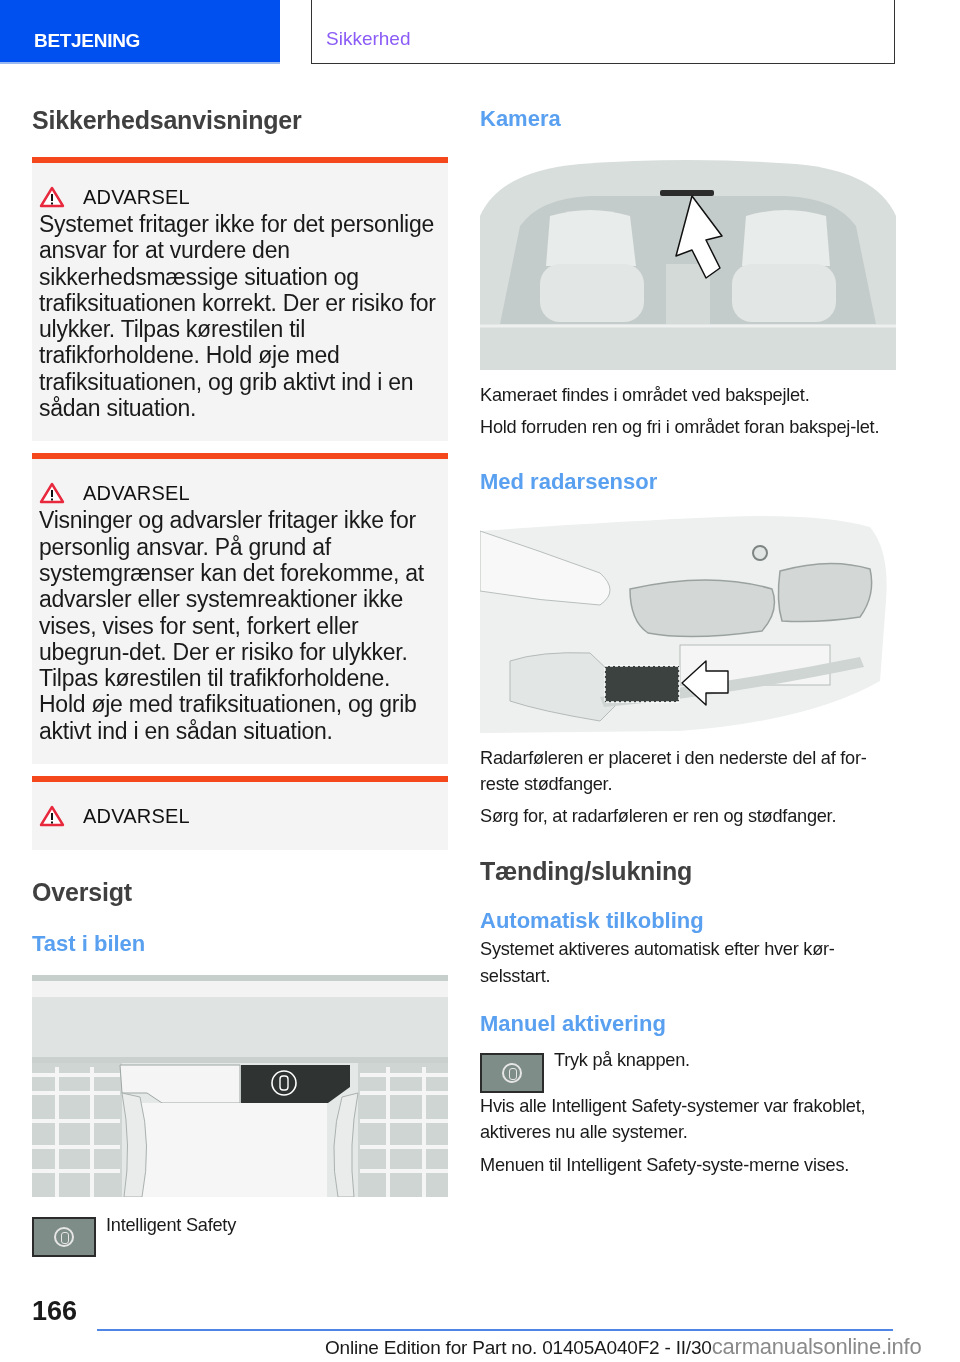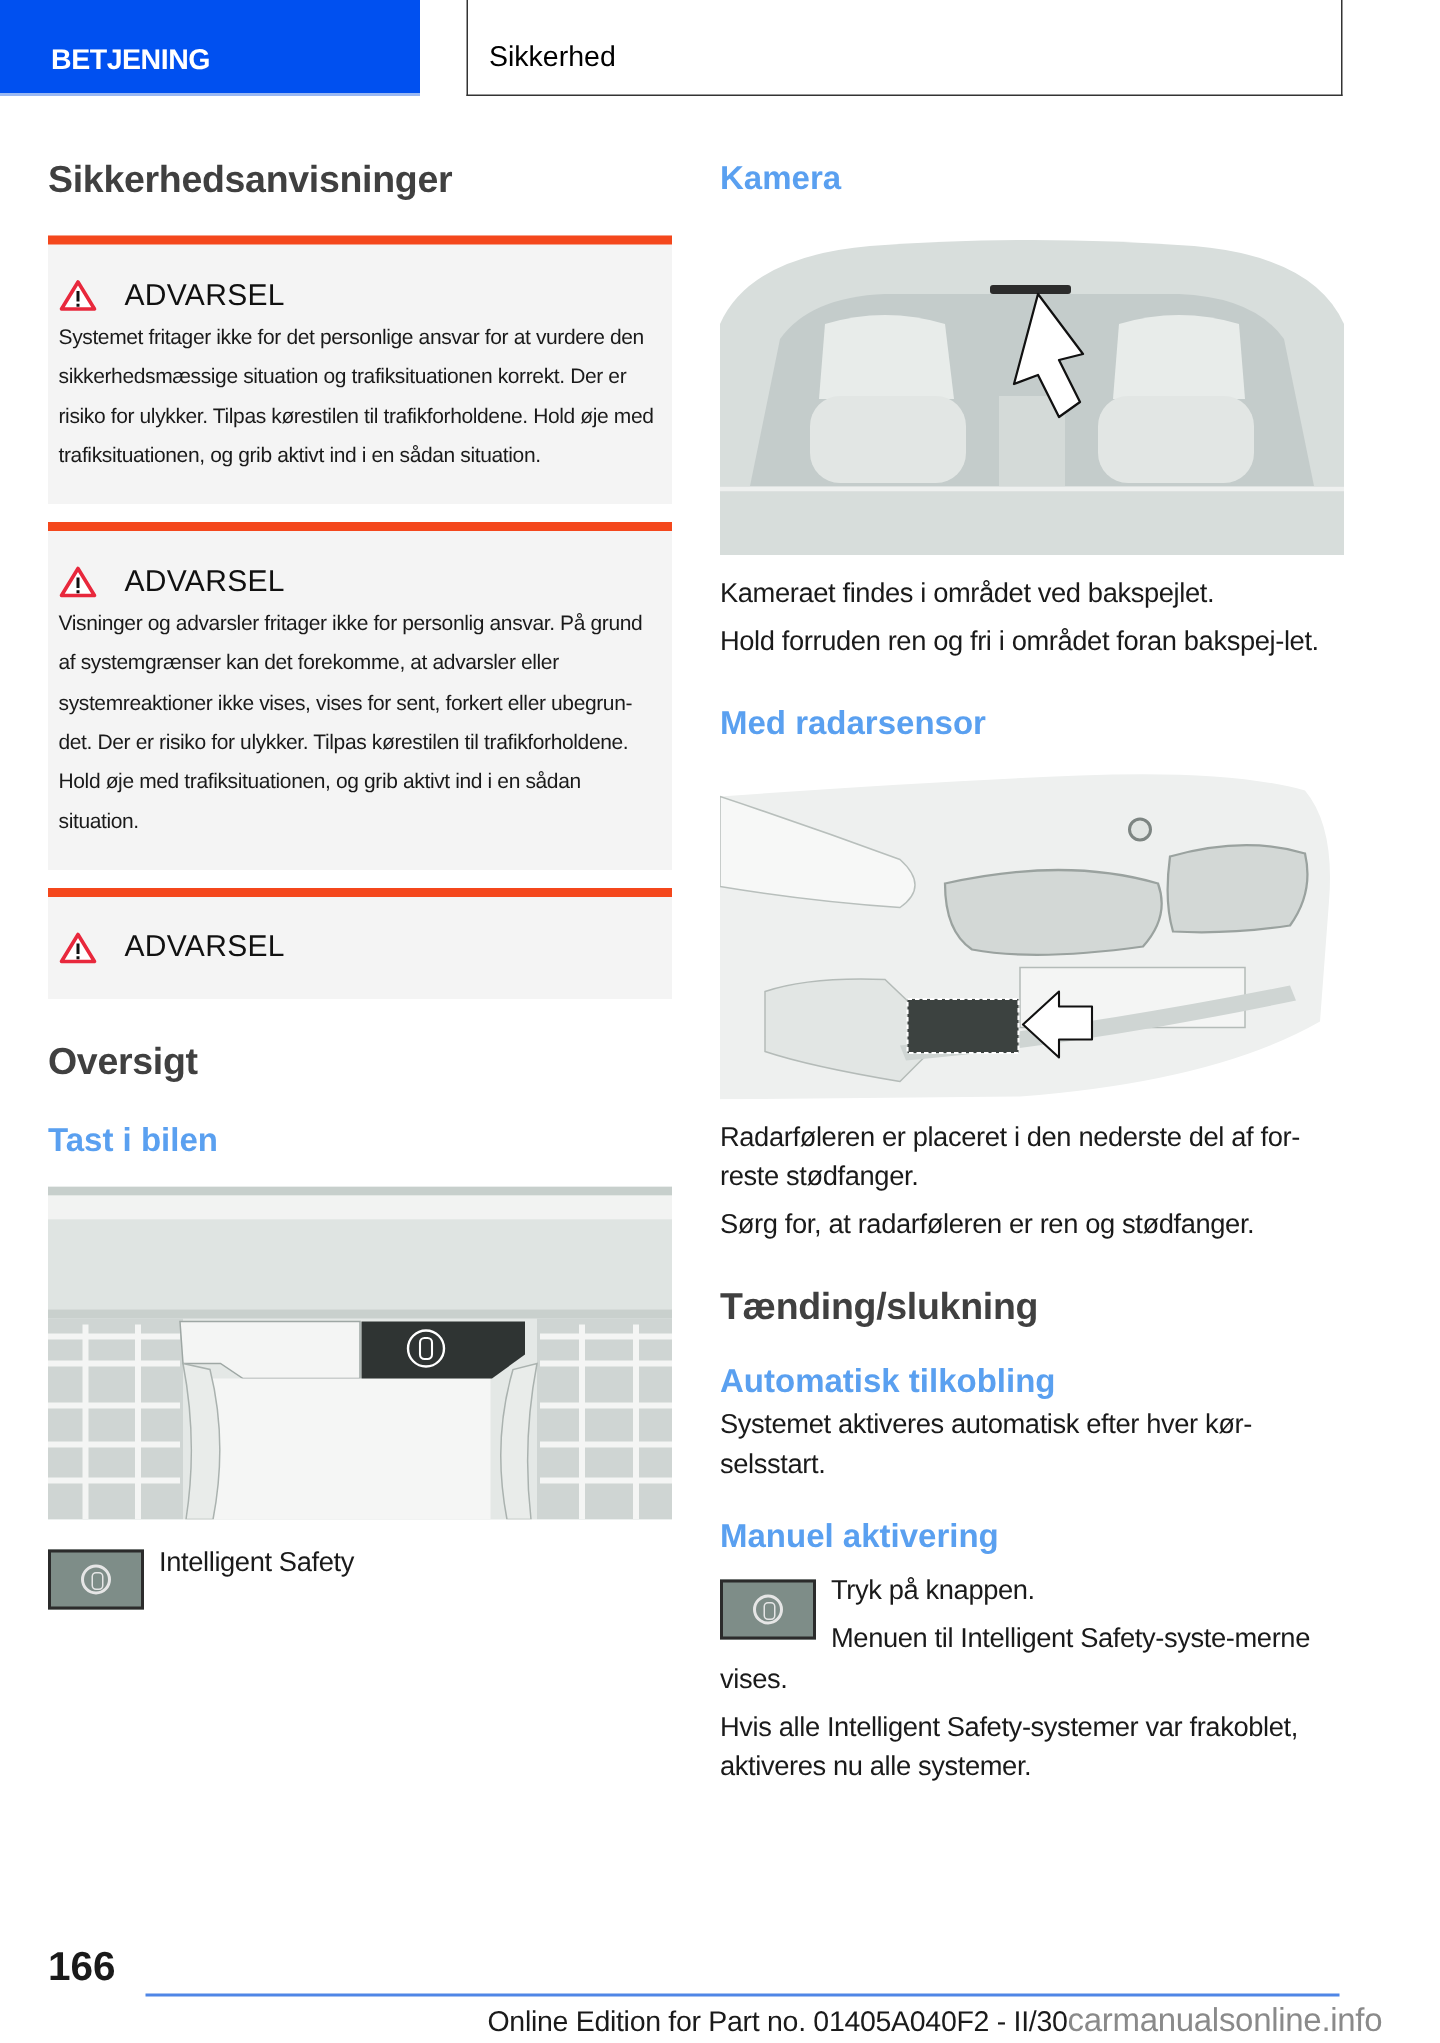--- a/index.html
+++ b/index.html
@@ -3,34 +3,34 @@
 <meta charset="utf-8">
 <style>
   * { box-sizing: border-box; margin: 0; padding: 0; }
   html, body { width: 960px; height: 1362px; background: #ffffff; overflow: hidden; }
   body { position: relative; font-family: "Liberation Sans", sans-serif; color: #1a1a1a; }
 
   
   .hdr-section { position: absolute; left: 0; top: 0; width: 280px; height: 64px; background: #0050f0; border-bottom: 2px solid #9ab8f2; }
   .hdr-section span { position: absolute; left: 34px; top: 30px; color: #fff; font-weight: bold; font-size: 19px; letter-spacing: -0.3px; }
   .hdr-chapter { position: absolute; left: 311px; top: -2px; width: 584px; height: 66px; border: 1.5px solid #333; border-top: none; background: #fff; }
-  .hdr-chapter span { position: absolute; left: 14px; top: 30px; font-size: 19px; color: #000000; }
+  .hdr-chapter span { position: absolute; left: 14px; top: 30px; font-size: 19px; color: #8b5cf6; }
 
   .col { position: absolute; }
   .col-left { left: 32px; top: 96px; width: 416px; }
   .col-right { left: 480px; top: 96px; width: 416px; }
 
   h1.section { font-size: 25px; font-weight: bold; color: #404040; letter-spacing: -0.2px; }
   h2.sub { font-size: 22px; font-weight: bold; color: #5aa0f0; }
 
   .warn { background: #f4f4f4; border-top: 6px solid #f4471c; padding: 22px 8px 20px 7px; }
   .warn-head { display: flex; align-items: center; height: 24px; margin-bottom: 2px; }
   .warn-head .tri { width: 26px; height: 22px; margin-right: 18px; }
   .warn-head span { font-size: 20px; font-weight: normal; color: #111; letter-spacing: 0.2px; }
-  .warn p { font-size: 14px; line-height: 26.3px; color: #1a1a1a; letter-spacing: -0.25px; }
+  .warn p { font-size: 23px; line-height: 26.3px; color: #1a1a1a; letter-spacing: -0.25px; }
 
   p.body { font-size: 18.2px; line-height: 26.3px; color: #1a1a1a; letter-spacing: -0.25px; }
 
   .illus { width: 416px; background: #e8ebea; position: relative; overflow: hidden; }
 
   .btn-icon { width: 64px; height: 40px; background: #7e8d88; border: 2px solid #2b2b2b; display: inline-flex; align-items: center; justify-content: center; }
   .btn-icon .circ { width: 20px; height: 20px; border: 2px solid #e6e6e6; border-radius: 50%; position: relative; }
   .btn-icon .circ::after { content: ""; position: absolute; left: 5px; top: 3px; width: 6px; height: 10px; border: 1.5px solid #e6e6e6; border-radius: 3px; }
 
   .footer-num { position: absolute; left: 32px; top: 1296px; font-size: 27px; font-weight: bold; color: #1a1a1a; }
@@ -189,22 +189,22 @@
   <h2 class="sub" style="margin-top:22px;">Automatisk tilkobling</h2>
   <p class="body" style="margin-top:2px;">Systemet aktiveres automatisk efter hver kør-selsstart.</p>
 
   <h2 class="sub" style="margin-top:22px;">Manuel aktivering</h2>
 
   <div style="margin-top:10px; position:relative;">
     <div class="btn-icon" style="float:left; margin-right:10px; margin-top:6px;">
       <div class="circ"></div>
     </div>
     <p class="body">Tryk på knappen.</p>
+    <p class="body" style="margin-top:6px; clear:both;">Hvis alle Intelligent Safety-systemer var frakoblet, aktiveres nu alle systemer.</p>
     <p class="body" style="margin-top:6px;">Menuen til Intelligent Safety-syste-merne vises.</p>
-    <p class="body" style="margin-top:6px; clear:both;">Hvis alle Intelligent Safety-systemer var frakoblet, aktiveres nu alle systemer.</p>
   </div>
 </div>
 
 <div class="footer-num">166</div>
 <div class="footer-line"></div>
 <div class="footer-text">
   <span>Online Edition for Part no. 01405A040F2 - II/30</span><span class="wm">carmanualsonline.info</span>
 </div>
 
 </body></html>

